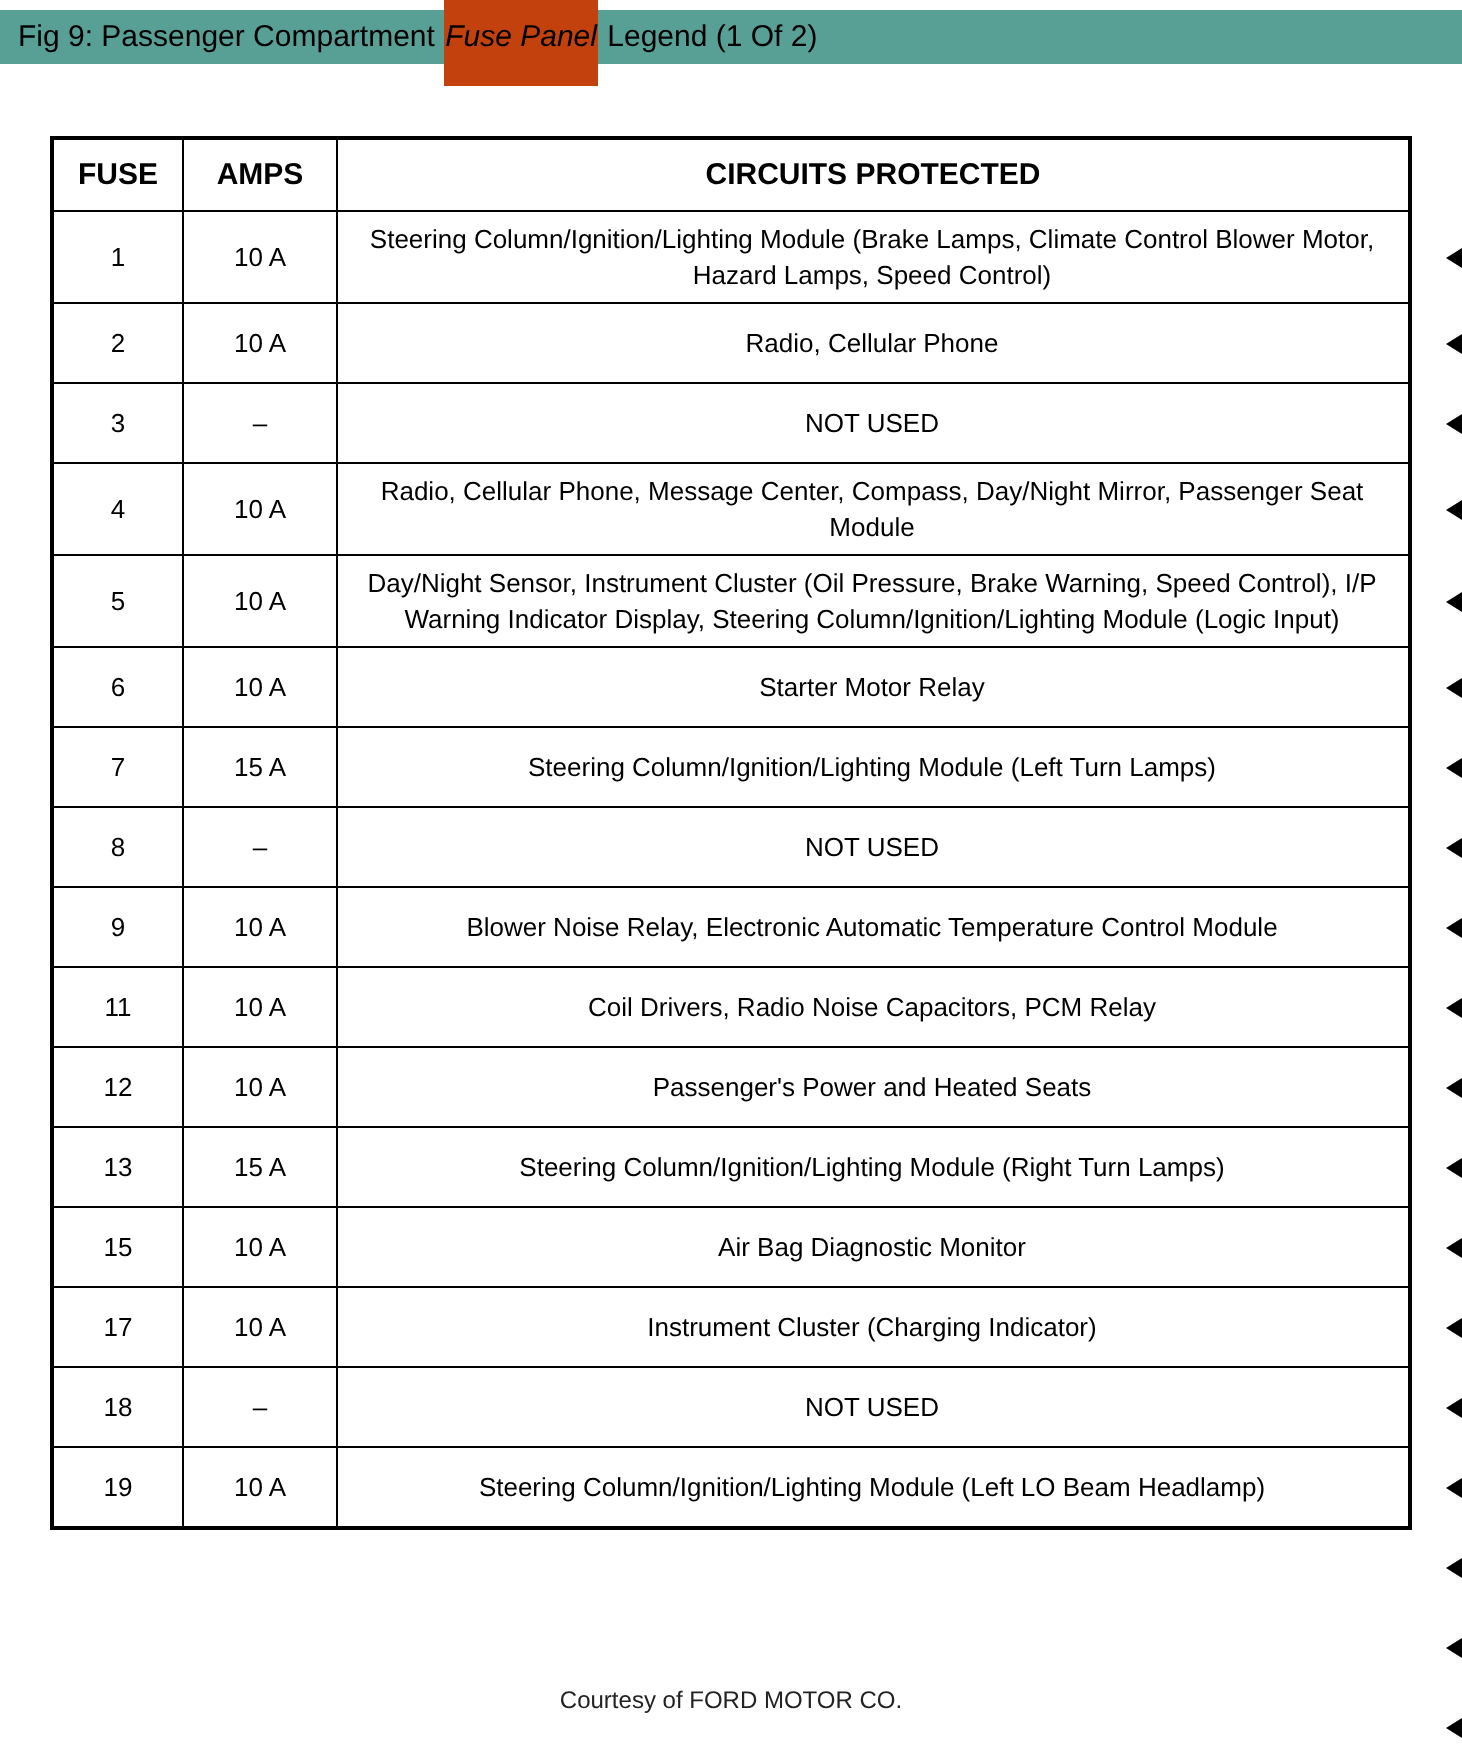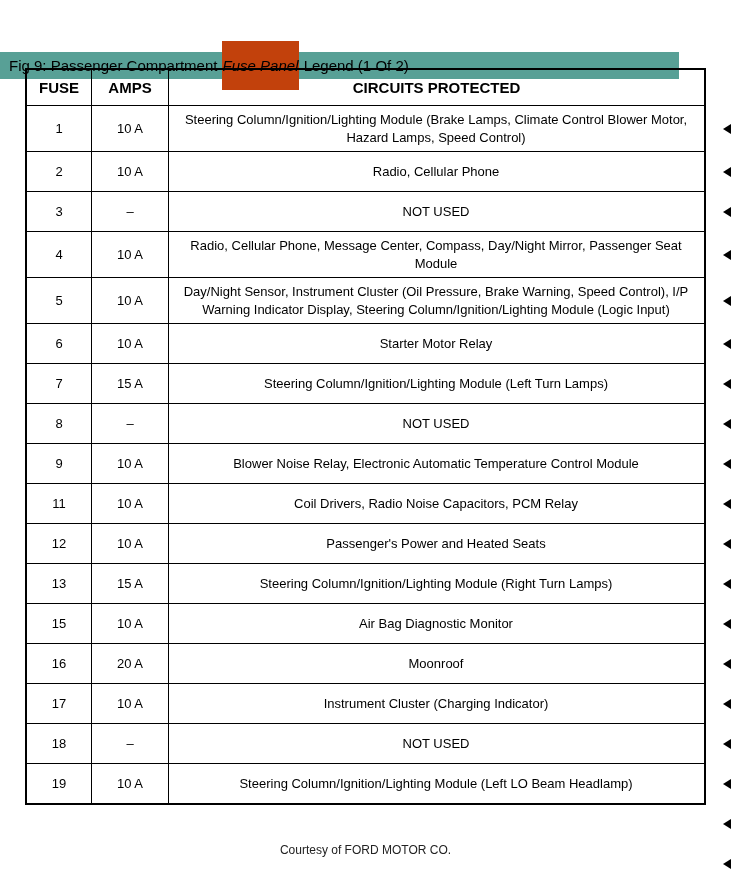--- a/index.html
+++ b/index.html
@@ -13,31 +13,30 @@
     height: 877px;
     background: #ffffff;
     font-family: "Liberation Sans", sans-serif;
     overflow: hidden;
     color: #000;
   }
   .title-bar {
     position: absolute;
     top: 5px;
     left: 0;
-    width: 679px;
+    width: 731px;
     height: 27px;
     background: #58a096;
     display: flex;
     align-items: center;
     padding-left: 9px;
     box-sizing: border-box;
     font-size: 15px;
     color: #000;
     white-space: pre;
-    margin-top: 47px;
   }
   .title-bar .hl {
     background: #c2410c;
     padding: 16px 1px;
     font-style: italic;
   }
   .table-wrap {
     position: absolute;
     top: 68px;
     left: 25px;
@@ -169,25 +168,20 @@
           </tr>
           <tr>
             <td class="fuse">13</td>
             <td class="amps">15 A</td>
             <td class="circuits">Steering Column/Ignition/Lighting Module (Right Turn Lamps)</td>
           </tr>
           <tr>
             <td class="fuse">15</td>
             <td class="amps">10 A</td>
             <td class="circuits">Air Bag Diagnostic Monitor</td>
-          </tr>
-          <tr>
-            <td class="fuse">16</td>
-            <td class="amps">20 A</td>
-            <td class="circuits">Moonroof</td>
           </tr>
           <tr>
             <td class="fuse">17</td>
             <td class="amps">10 A</td>
             <td class="circuits">Instrument Cluster (Charging Indicator)</td>
           </tr>
           <tr>
             <td class="fuse">18</td>
             <td class="amps">–</td>
             <td class="circuits">NOT USED</td>

